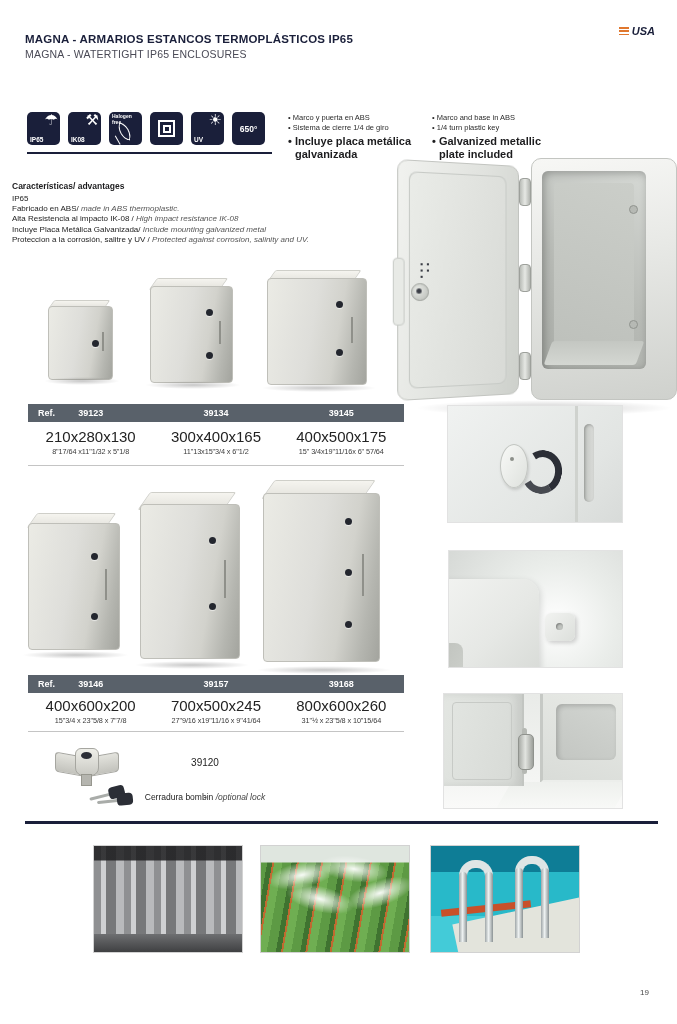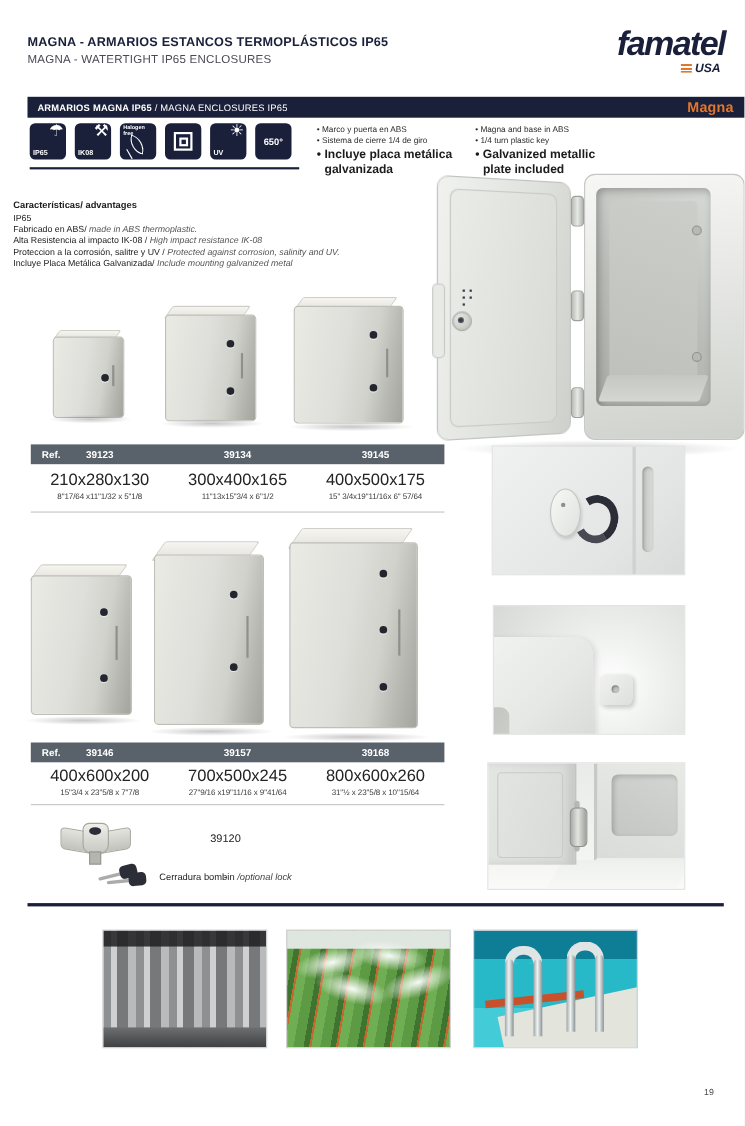--- a/index.html
+++ b/index.html
@@ -182,31 +182,26 @@
   .page-num{left:640px;top:988px;font-size:8px;color:#4a4a4a;}
 </style>
 </head>
 <body>
 
 <div class="page">
 
   <div class="abs title-es">MAGNA - ARMARIOS ESTANCOS TERMOPLÁSTICOS IP65</div>
   <div class="abs title-en">MAGNA - WATERTIGHT IP65 ENCLOSURES</div>
   <div class="abs logo">
-    <div class="logo-main">famatel</div>
     <div class="logo-sub">
       <span class="logo-bars"></span>
       <span class="logo-usa">USA</span>
     </div>
   </div>
 
-  <div class="abs section-bar">
-    <span class="lbl"><b>ARMARIOS MAGNA IP65</b><span> / MAGNA ENCLOSURES IP65</span></span>
-    <span class="magna">Magna</span>
-  </div>
 
   <div class="abs icon-row">
     <div class="tile">
       <span class="glyph">☂</span>
       <span class="tag">IP65</span>
     </div>
     <div class="tile">
       <span class="glyph">⚒</span>
       <span class="tag">IK08</span>
     </div>
@@ -228,32 +223,32 @@
     </div>
   </div>
   <div class="abs icon-divider"></div>
 
   <div class="abs feat feat-es">
     <div>• Marco y puerta en ABS</div>
     <div>• Sistema de cierre 1/4 de giro</div>
     <div class="hl">• Incluye placa metálica galvanizada</div>
   </div>
   <div class="abs feat feat-en">
-    <div>• Magna and base in ABS</div>
+    <div>• Marco and base in ABS</div>
     <div>• 1/4 turn plastic key</div>
     <div class="hl">• Galvanized metallic plate included</div>
   </div>
 
   <div class="abs chars">
     <div class="head">Características/ advantages</div>
     <div class="ln"><span>IP65</span><i></i></div>
     <div class="ln"><span>Fabricado en ABS/</span><i> made in ABS thermoplastic.</i></div>
     <div class="ln"><span>Alta Resistencia al impacto IK-08 /</span><i> High impact resistance IK-08</i></div>
+    <div class="ln"><span>Incluye Placa Metálica Galvanizada/</span><i> Include mounting galvanized metal</i></div>
     <div class="ln"><span>Proteccion a la corrosión, salitre y UV /</span><i> Protected against corrosion, salinity and UV.</i></div>
-    <div class="ln"><span>Incluye Placa Metálica Galvanizada/</span><i> Include mounting galvanized metal</i></div>
   </div>
 
   <div class="abs main-img">
     <div class="m-shadow"></div>
     <div class="m-box">
       <div class="m-open">
         <div class="m-back"></div>
         <div class="m-floor"></div>
         <div class="m-boss" style="right:8px;top:34px;"></div>
         <div class="m-boss" style="right:8px;bottom:40px;"></div>

